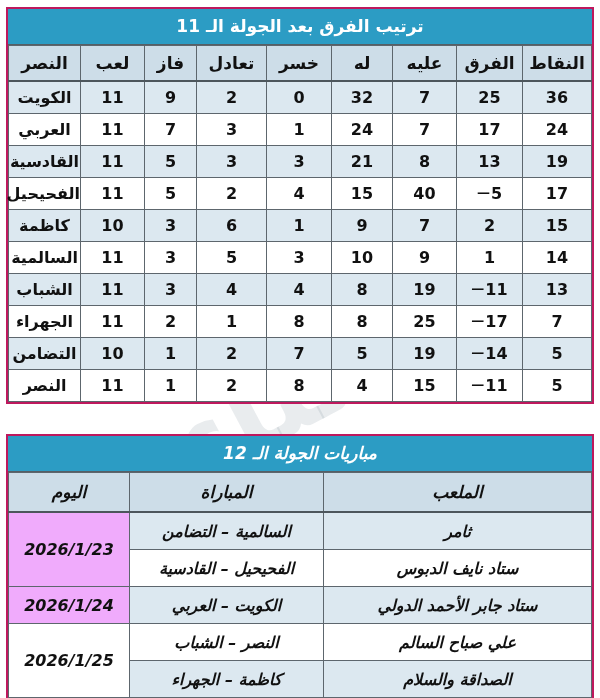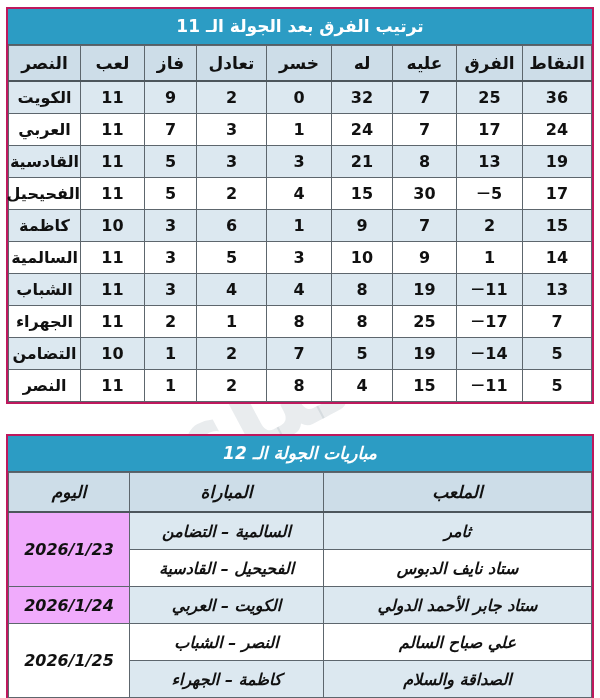--- a/index.html
+++ b/index.html
@@ -193,21 +193,21 @@
             <td class="num">21</td>
             <td class="num">3</td>
             <td class="num">3</td>
             <td class="num">5</td>
             <td class="num">11</td>
             <td class="team">القادسية</td>
           </tr>
           <tr class="even">
             <td class="num">17</td>
             <td class="num"><span class="neg">5</span></td>
-            <td class="num">30</td>
+            <td class="num">40</td>
             <td class="num">15</td>
             <td class="num">4</td>
             <td class="num">2</td>
             <td class="num">5</td>
             <td class="num">11</td>
             <td class="team">الفحيحيل</td>
           </tr>
           <tr class="odd">
             <td class="num">15</td>
             <td class="num">2</td>

